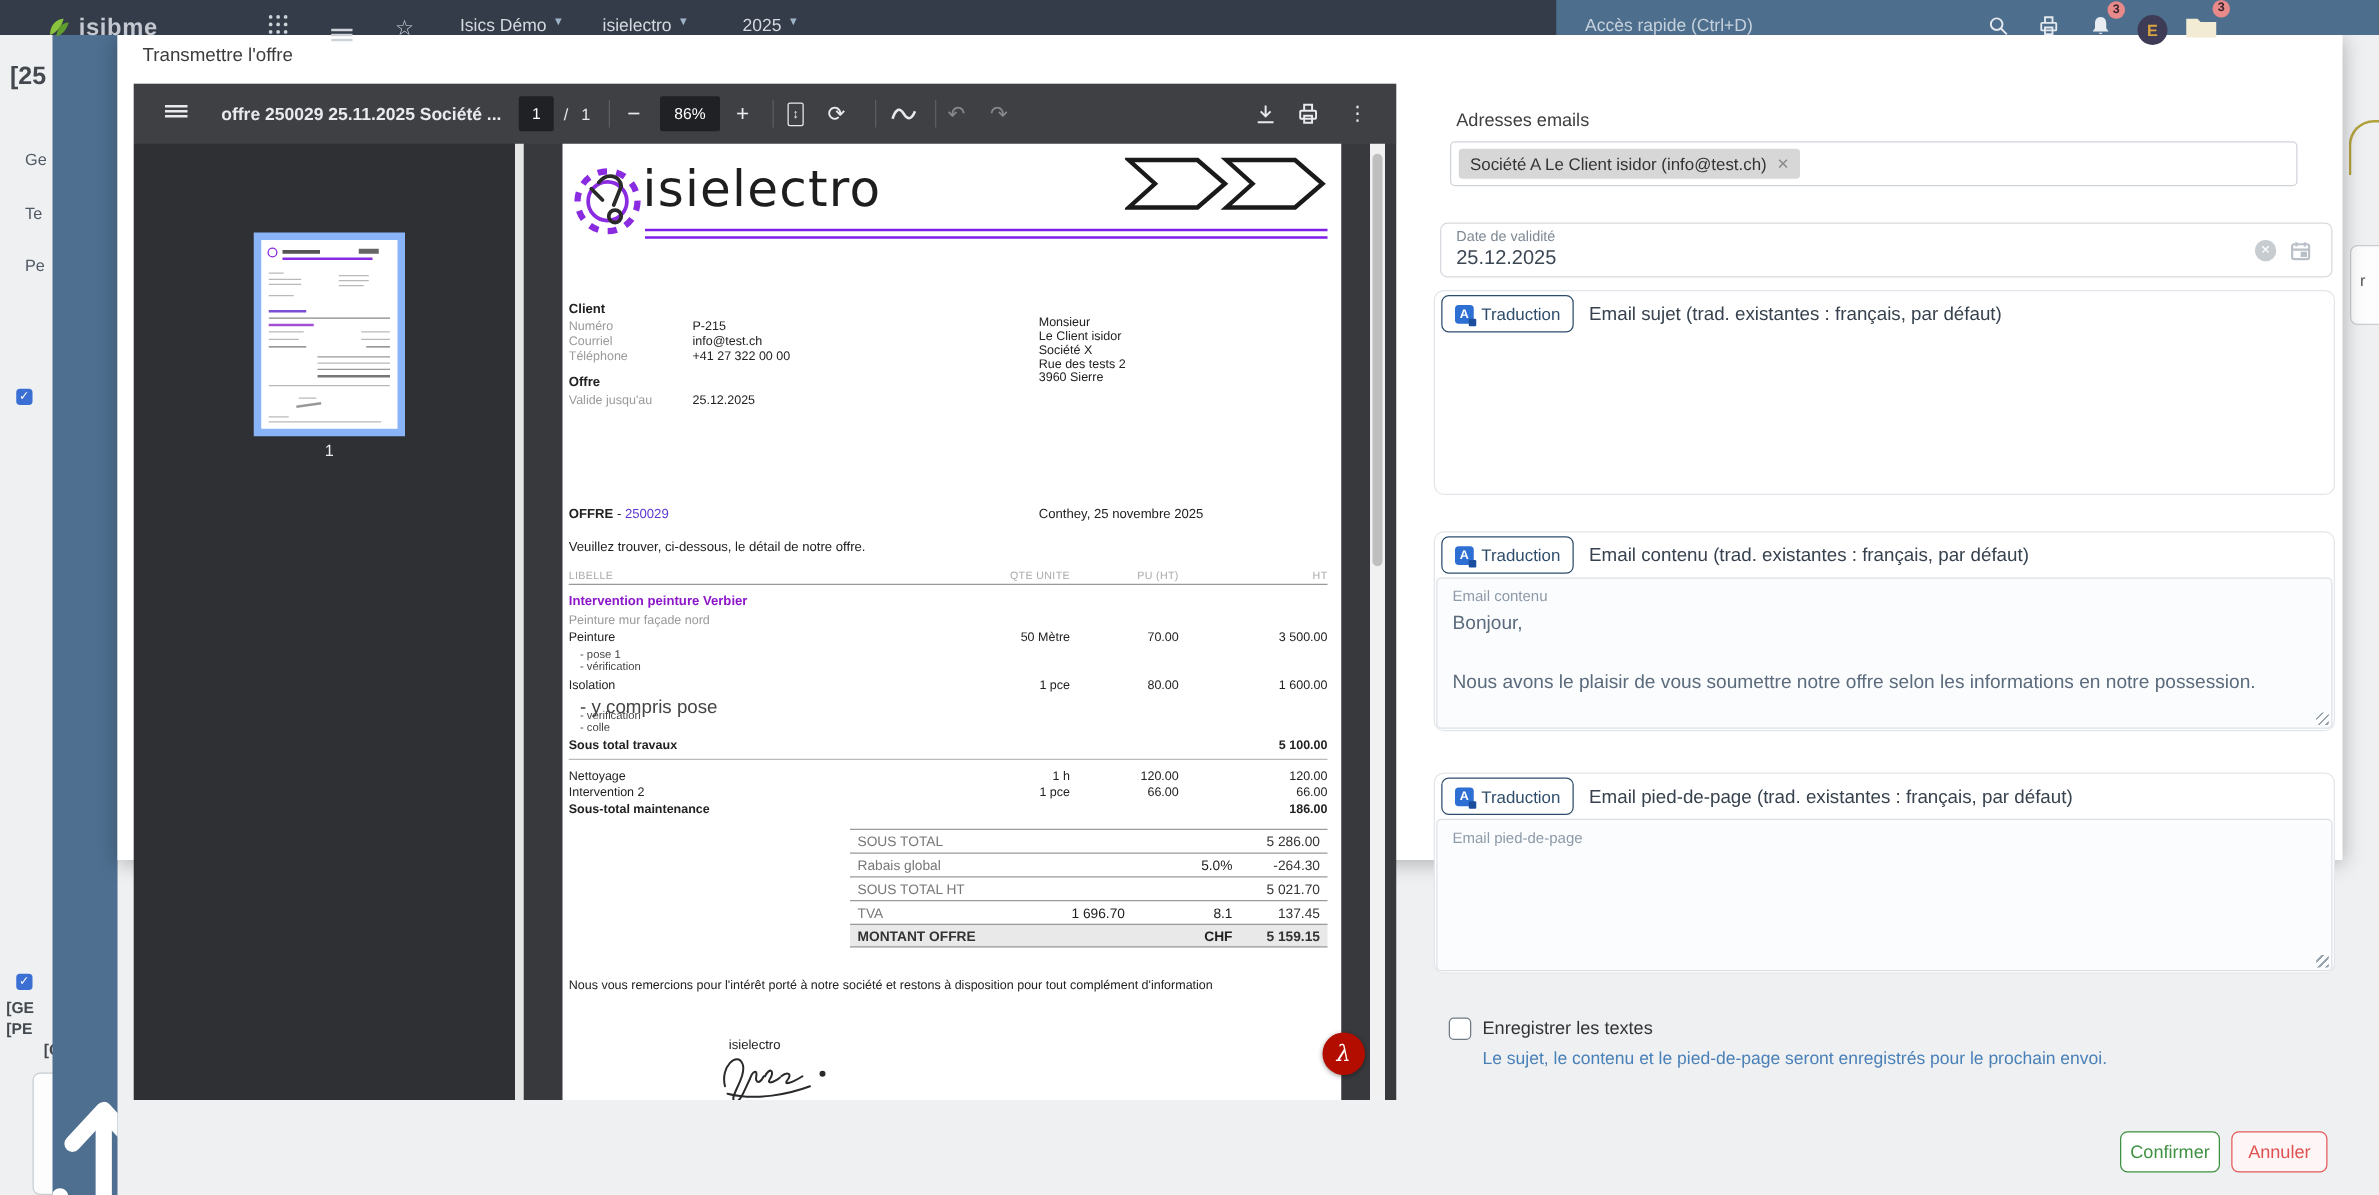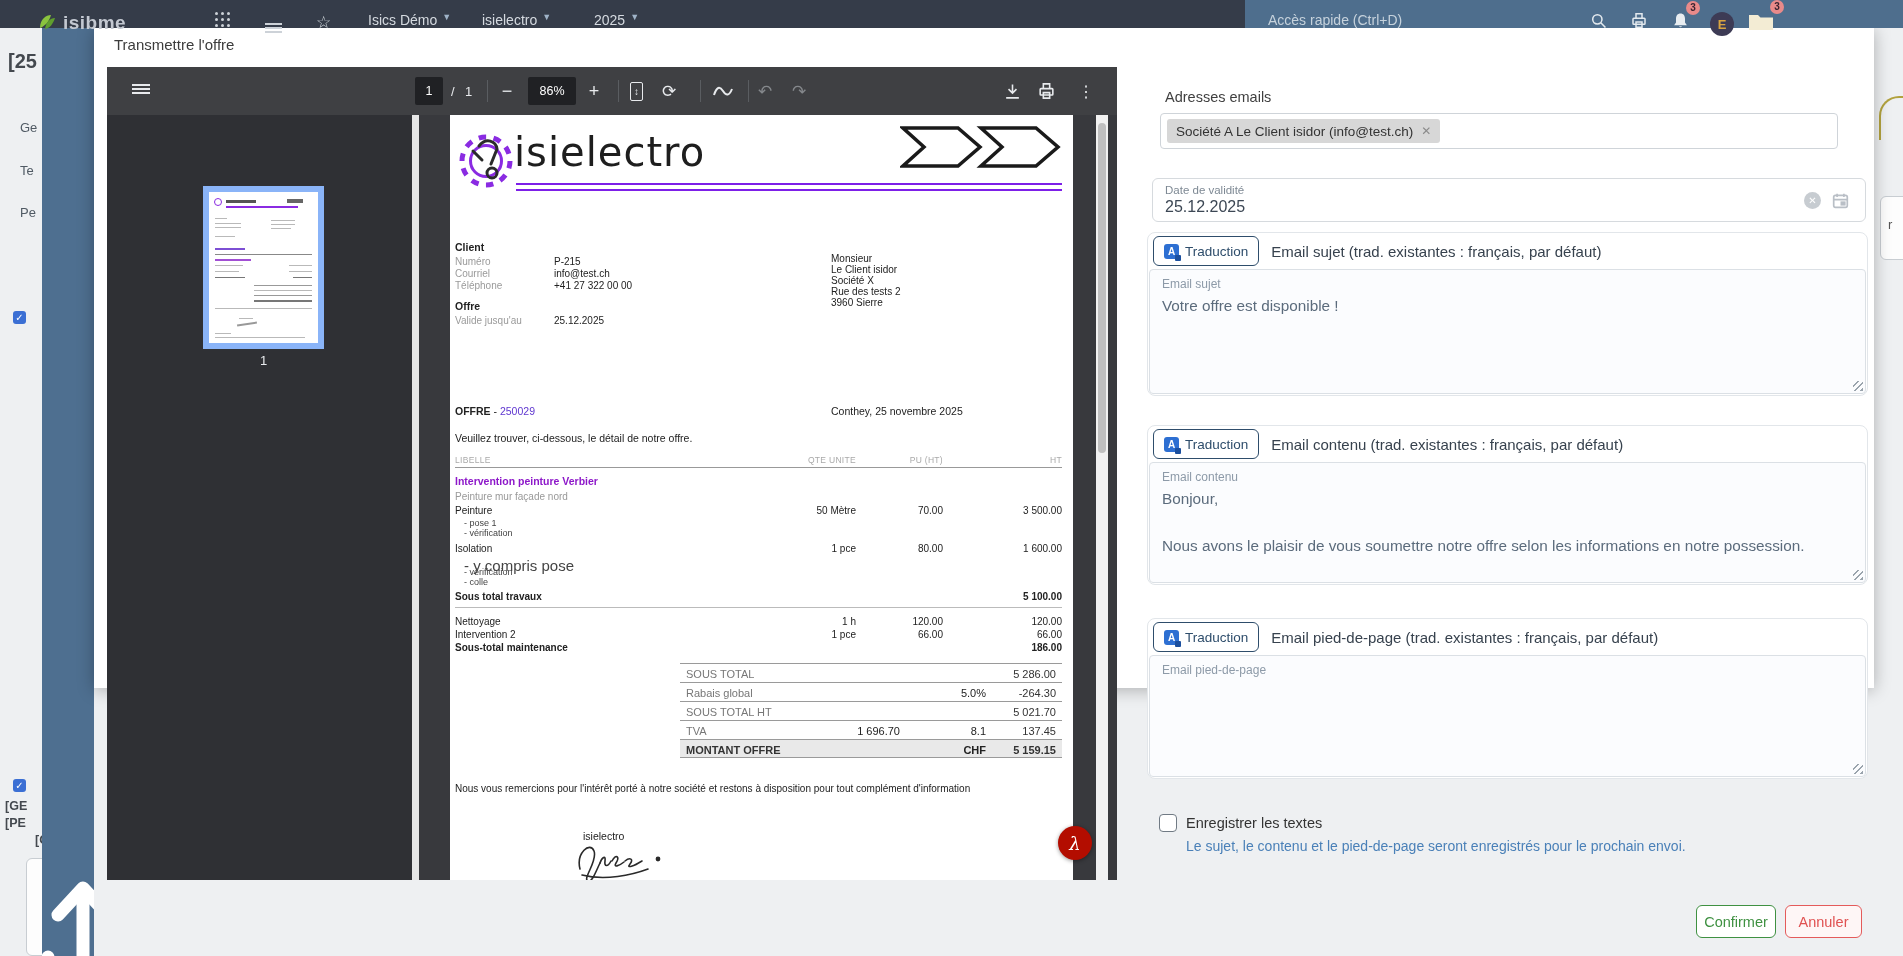--- a/index.html
+++ b/index.html
@@ -216,20 +216,21 @@
 <div id="modal">
   <div id="modal-title">Transmettre l'offre</div>
 
   <div id="viewer">
     <div id="pdf-toolbar">
       <div class="tbtn hamb" style="left:25px;width:22px;display:block;padding-top:15px;">
           <i style="background:#e8eaed;width:18px;"></i>
           <i style="background:#e8eaed;width:18px;"></i>
           <i style="background:#e8eaed;width:18px;"></i>
         </div>
+      <div class="tbtn" style="left:70px;font-size:14px;font-weight:bold;">offre 250029 25.11.2025 Société ...</div>
       <div class="dark-box abs" style="left:308px;top:10px;width:28px;height:28px;line-height:28px;">1</div>
       <div class="tbtn" style="left:344px;font-size:13px;">/</div>
       <div class="tbtn" style="left:358px;font-size:13px;">1</div>
       <div class="tb-sep" style="left:380px;"></div>
       <div class="tbtn" style="left:391px;width:18px;font-size:18px;">−</div>
       <div class="dark-box abs" style="left:421px;top:10px;width:48px;height:28px;line-height:28px;">86%</div>
       <div class="tbtn" style="left:478px;width:18px;font-size:18px;">+</div>
       <div class="tb-sep" style="left:511px;"></div>
       <div class="tbtn" style="left:523px;">
         <span style="display:flex;align-items:center;justify-content:center;width:13px;height:19px;border:1.6px solid #e8eaed;border-radius:2px;font-size:10px;">↕</span>
@@ -443,25 +444,20 @@
   </div>
 
   <div class="section" style="top:204px;height:164px;">
     <div class="sec-head">
       <button class="trad-btn">
           <span class="trad-ic">A</span>
           <span>Traduction</span>
         </button>
       <span class="sec-title">Email sujet (trad. existantes : français, par défaut)</span>
     </div>
-    <div class="ta" style="height:125px;">
-      <span class="ta-lab">Email sujet</span>
-      <div class="ta-val">Votre offre est disponible !</div>
-      <span class="resize-h"></span>
-    </div>
   </div>
 
   <div class="section" style="top:397px;height:160px;">
     <div class="sec-head">
       <button class="trad-btn">
           <span class="trad-ic">A</span>
           <span>Traduction</span>
         </button>
       <span class="sec-title">Email contenu (trad. existantes : français, par défaut)</span>
     </div>

